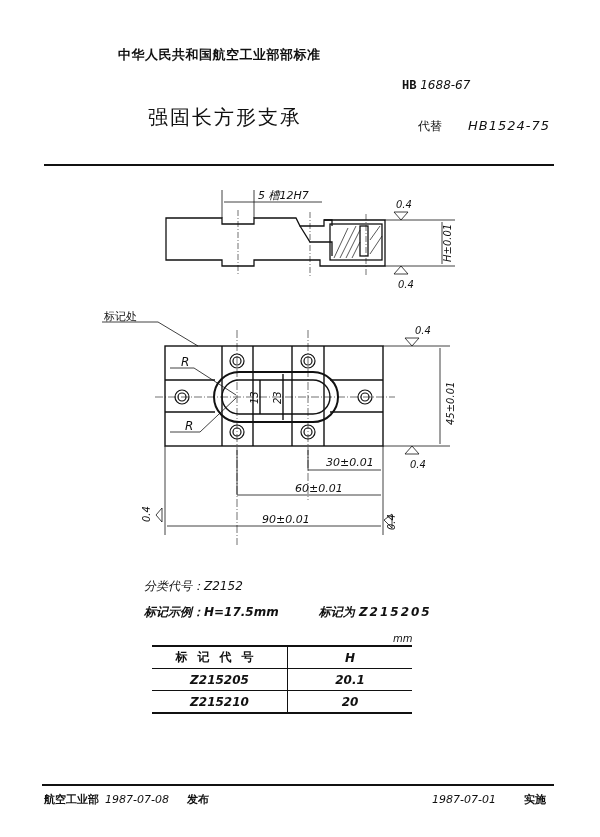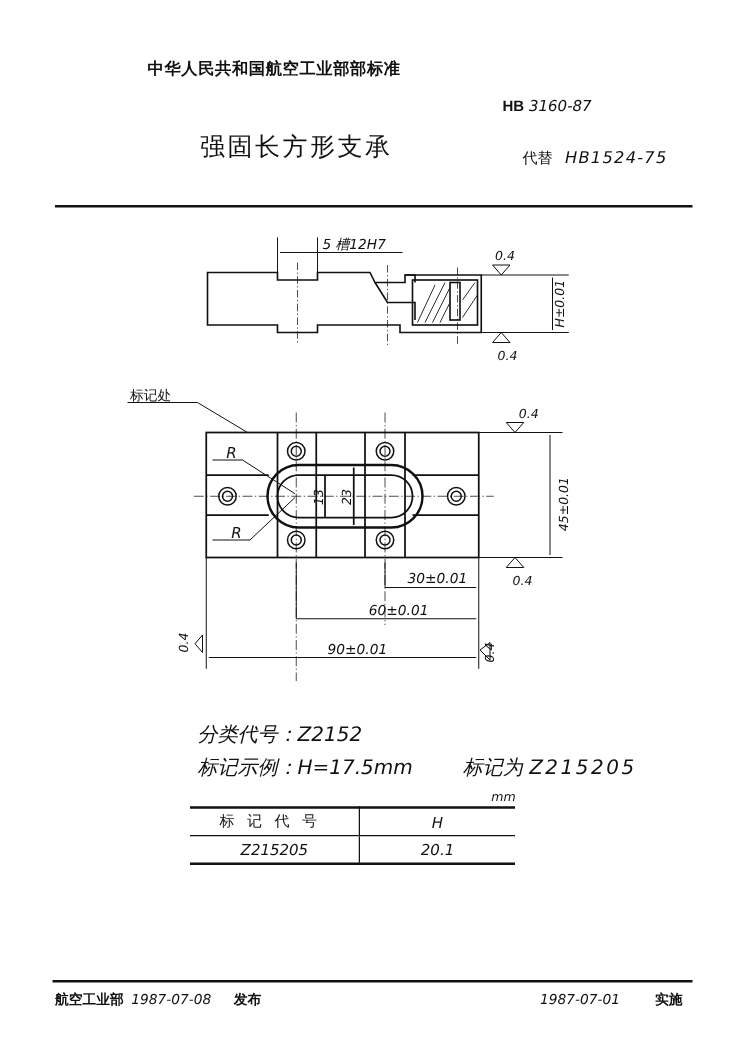--- a/index.html
+++ b/index.html
@@ -1,51 +1,51 @@
 <!DOCTYPE html>
 <html><head>
 <meta charset="utf-8">
 <style>
   html,body{margin:0;padding:0;background:#fff;}
   body{width:600px;height:837px;position:relative;overflow:hidden;font-family:"DejaVu Sans",sans-serif;color:#111;}
   .abs{position:absolute;}
   .hdr-org{left:118px;top:46px;font-size:13px;font-weight:bold;letter-spacing:0.5px;text-align:center;}
   .hdr-code{left:402px;top:78px;font-size:12px;font-style:italic;}
-  .hdr-code b{font-style:normal;font-family:Liberation Sans, sans-serif;}
-  .hdr-title{left:160px;top:104px;font-size:20px;font-family:"DejaVu Serif",serif;letter-spacing:2px;}
+  .hdr-code b{font-style:normal;font-family:Liberation Mono, monospace;}
+  .hdr-title{left:148px;top:104px;font-size:20px;font-family:"DejaVu Serif",serif;letter-spacing:2px;}
   .hdr-rep{left:418px;top:118px;font-size:12px;}
-  .hdr-rep i{font-size:13px;margin-left:10px;letter-spacing:1px;}
+  .hdr-rep i{font-size:13px;margin-left:26px;letter-spacing:1px;}
   .rule{height:2px;background:#111;}
   .rule-top{left:44px;top:164px;width:510px;}
   .rule-bot{left:42px;top:784px;width:512px;}
   svg text{font-family:"DejaVu Sans",sans-serif;font-style:italic;fill:#111;}
-  .info{left:158px;font-size:16px;font-style:italic;}
+  .info{left:144px;font-size:12px;font-style:italic;}
   .info1{top:578px;}
-  .info2{top:604px;}
+  .info2{top:604px;font-weight:bold;}
   .info2 .sp{display:inline-block;width:40px;}
   .unit{left:393px;top:633px;font-size:10px;font-style:italic;}
   table.mark{position:absolute;left:152px;top:645px;width:260px;border-collapse:collapse;font-size:12px;font-style:italic;}
-  table.mark td,table.mark th{padding:2px 0;text-align:center;font-weight:normal;height:17px;}
+  table.mark td,table.mark th{padding:2px 0;text-align:center;font-weight:bold;height:17px;}
   table.mark tr{border-bottom:1px solid #111;}
   table.mark thead tr{border-top:2px solid #111;}
   table.mark tbody tr:last-child{border-bottom:2px solid #111;}
   table.mark td:first-child,table.mark th:first-child{border-right:1px solid #111;width:135px;}
   table.mark th:first-child{letter-spacing:10px;font-style:normal;}
   .foot{top:792px;font-size:11px;}
   .foot-l{left:44px;}
   .foot-l i{margin:0 18px 0 6px;}
   .foot-r{left:432px;}
   .foot-r i{margin-right:28px;}
   .foot b{font-weight:bold;}
 </style>
 </head>
 <body>
 
 <div class="abs hdr-org">中华人民共和国航空工业部部标准</div>
-<div class="abs hdr-code"><b>HB</b> <span>3160-87</span></div>
+<div class="abs hdr-code"><b>HB</b> <span>1688-67</span></div>
 <div class="abs hdr-title">强固长方形支承</div>
 <div class="abs hdr-rep"><span>代替</span><i>HB1524-75</i></div>
 <div class="abs rule rule-top"></div>
 
 <svg class="abs" style="left:140px;top:180px" width="320" height="120">
   <g stroke="#111" stroke-width="1.3" fill="none">
 
     <path d="M26 38 H82 V44 H114 V38 H156 L160 46 H184 V40 H245 V86 H180 V80 H114 V86 H82 V80 H26 Z"></path>
 
     <path d="M160 46 L170 62 H192 V76"></path>
@@ -171,18 +171,22 @@
     <tr>
       <th>标记代号</th>
       <th>H</th>
     </tr>
   </thead>
   <tbody>
     <tr>
       <td>Z215205</td>
       <td>20.1</td>
     </tr>
+    <tr>
+      <td>Z215210</td>
+      <td>20</td>
+    </tr>
   </tbody>
 </table>
 
 <div class="abs rule rule-bot"></div>
 <div class="abs foot foot-l"><b>航空工业部</b><i>1987-07-08</i><b>发布</b></div>
 <div class="abs foot foot-r"><i>1987-07-01</i><b>实施</b></div>
 
 </body></html>

